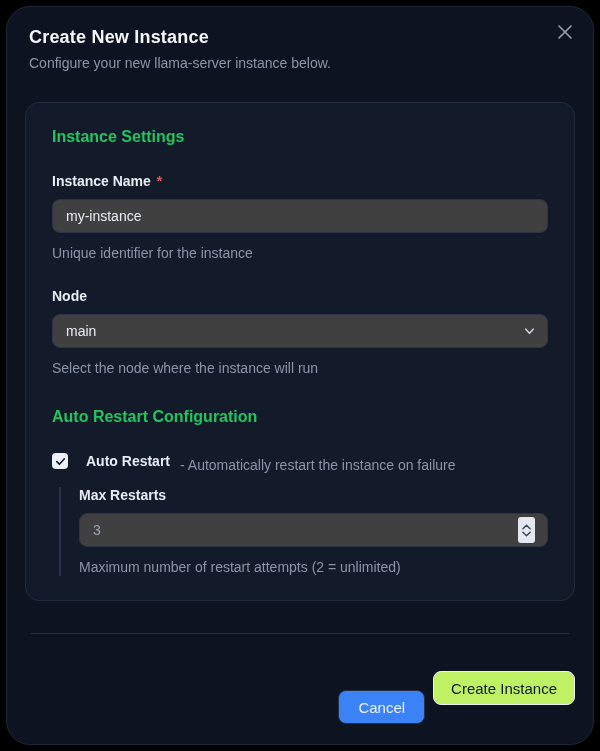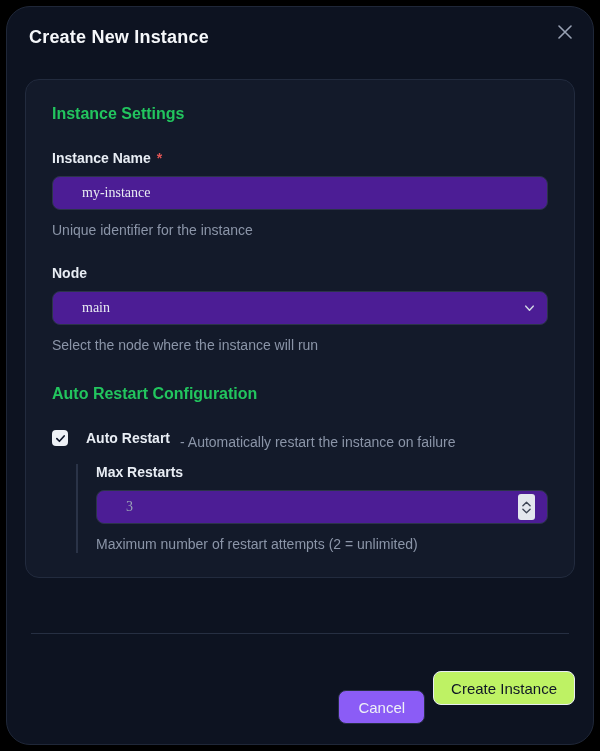--- a/index.html
+++ b/index.html
@@ -80,27 +80,27 @@
     margin-bottom: 9px;
   }
   .required {
     color: #e25555;
     margin-left: 6px;
     font-weight: 700;
   }
   .text-input, .select-box, .number-input {
     width: 100%;
     height: 34px;
-    background: #4c1d95;
+    background: #404040;
     border: 1px solid #2b3448;
     border-radius: 8px;
     color: #e8ecf2;
     font-size: 14px;
-    font-family: Liberation Serif, serif;
-    padding: 0 29px;
+    font-family: Liberation Sans, sans-serif;
+    padding: 0 13px;
     outline: none;
   }
   .helper {
     margin-top: 12px;
     font-size: 14px;
     color: #8b95a8;
     line-height: 17px;
   }
   
   .select-wrap { position: relative; }
@@ -139,21 +139,21 @@
   }
   .checkbox-desc {
     margin-left: 10px;
     font-size: 14px;
     color: #8b95a8;
     margin-top: 8px;
   }
   
   .indent-group {
     margin-top: 14px;
-    margin-left: 24px;
+    margin-left: 7px;
     border-left: 2px solid #2a3347;
     padding-left: 18px;
   }
   .indent-group .field:first-child { margin-top: 2px; }
   .indent-group .field { margin-top: 18px; }
   .number-wrap { position: relative; }
   .number-input { color: #9aa4b6; }
   .spinner {
     position: absolute;
     right: 13px; top: 50%;
@@ -189,40 +189,41 @@
     border-radius: 8px;
     font-size: 15px;
     font-family: "Liberation Sans", sans-serif;
     font-weight: 500;
     cursor: pointer;
     display: inline-flex;
     align-items: center;
     justify-content: center;
   }
   .btn-cancel {
-    background: #8b5cf6;
+    background: #3b82f6;
     border: 1px solid #272f44;
     color: #eef2f7;
     padding: 7px 19px;
     margin-top: 38px;
   }
   .btn-primary {
     background: #bef264;
     border: 1px solid #e9edf4;
     color: #0f1626;
     padding: 0 17px;
   }
 </style>
 </head>
 <body>
 
 <div class="modal">
 
   <div class="modal-header">
     <div class="modal-title">Create New Instance</div>
+    <div class="modal-subtitle">Configure your new llama-server instance below.</div>
     <button class="close-btn">
       <span>
         <svg width="14" height="14" viewBox="0 0 14 14">
             <path d="M1 1 L13 13 M13 1 L1 13" stroke="#98a1b3" stroke-width="1.6" stroke-linecap="round"></path>
           </svg>
       </span>
     </button>
   </div>
 
   <div class="modal-body">

